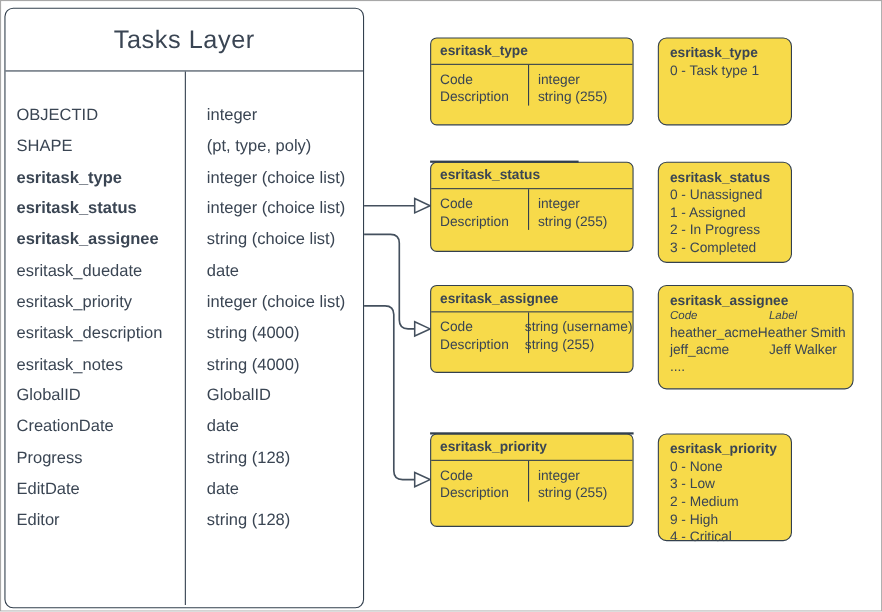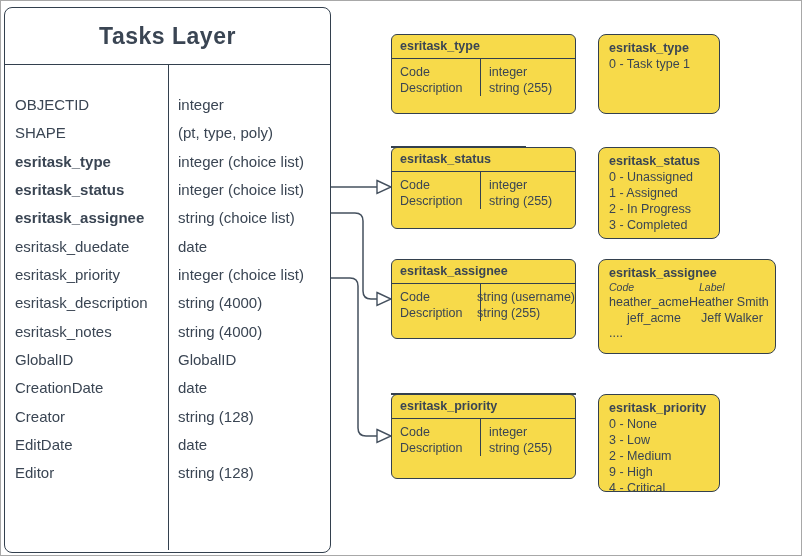--- a/index.html
+++ b/index.html
@@ -9,28 +9,28 @@
     position:relative; width:802px; height:556px; background:#ffffff;
     border:1px solid #a8a8a8; overflow:hidden; color:#3a4553;
   }
   
   .main-table {
     position:absolute; left:3px; top:6px; width:327px; height:546px;
     background:#fff; border:1.6px solid #33404e; border-radius:8px;
   }
   .main-title {
     height:57px; display:flex; align-items:center; justify-content:center;
-    font-size:23px; letter-spacing:.5px; border-bottom:1.6px solid #33404e;font-weight:bold;
+    font-size:23px; letter-spacing:.5px; border-bottom:1.6px solid #33404e;
   }
   .main-fields { position:relative; padding-top:26px; height:485px; }
   .col-divider {
     position:absolute; left:163px; top:0; bottom:0; width:0;
     border-left:1.4px solid #33404e;
   }
-  .frow { display:flex; line-height:28.35px; font-size:15px; }
+  .frow { display:flex; line-height:28.35px; font-size:15px;gap:10px; }
   .fname { width:163px; padding-left:10px; white-space:nowrap; }
   .fname.b { font-weight:bold; }
   .ftype { flex:1; padding-left:10px; white-space:nowrap; }
   
   .code-box {
     position:absolute; width:185px; background:#f7da4a;
     border:1.6px solid #33404e; border-radius:6px; font-size:12.5px;
   }
   .code-head {
     height:24px; line-height:23px; padding-left:8px; font-weight:bold;
@@ -43,21 +43,21 @@
   .cb-col.c2 { padding-left:9px; }
   .topline { position:absolute; left:-1px; top:-2px; height:0; border-top:2px solid #33404e; }
   
   .value-box {
     position:absolute; background:#f7da4a; border:1.6px solid #33404e;
     border-radius:8px; font-size:12.5px; padding:5px 10px; line-height:16px;
   }
   .vb-title { font-weight:bold; white-space:nowrap; }
   .vline { white-space:nowrap; }
   .kv-head { display:flex; font-size:10.5px; font-style:italic; line-height:13px; }
-  .kv-row { display:flex; line-height:16px;text-align:center; }
+  .kv-row { display:flex; line-height:16px; }
   .kv-c1 { width:90px; white-space:nowrap; }
   .kv-c2 { flex:1; white-space:nowrap; }
   .kv-more { line-height:14px; }
   
   #connectors { position:absolute; left:0; top:0; width:802px; height:556px; pointer-events:none; }
 </style>
 </head>
 <body>
 
 <div id="canvas">
@@ -118,21 +118,21 @@
           </div>
           <div class="frow">
             <span class="fname">GlobalID</span>
             <span class="ftype">GlobalID</span>
           </div>
           <div class="frow">
             <span class="fname">CreationDate</span>
             <span class="ftype">date</span>
           </div>
           <div class="frow">
-            <span class="fname">Creator</span>
+            <span class="fname">Progress</span>
             <span class="ftype">string (128)</span>
           </div>
           <div class="frow">
             <span class="fname">EditDate</span>
             <span class="ftype">date</span>
           </div>
           <div class="frow">
             <span class="fname">Editor</span>
             <span class="ftype">string (128)</span>
           </div>

